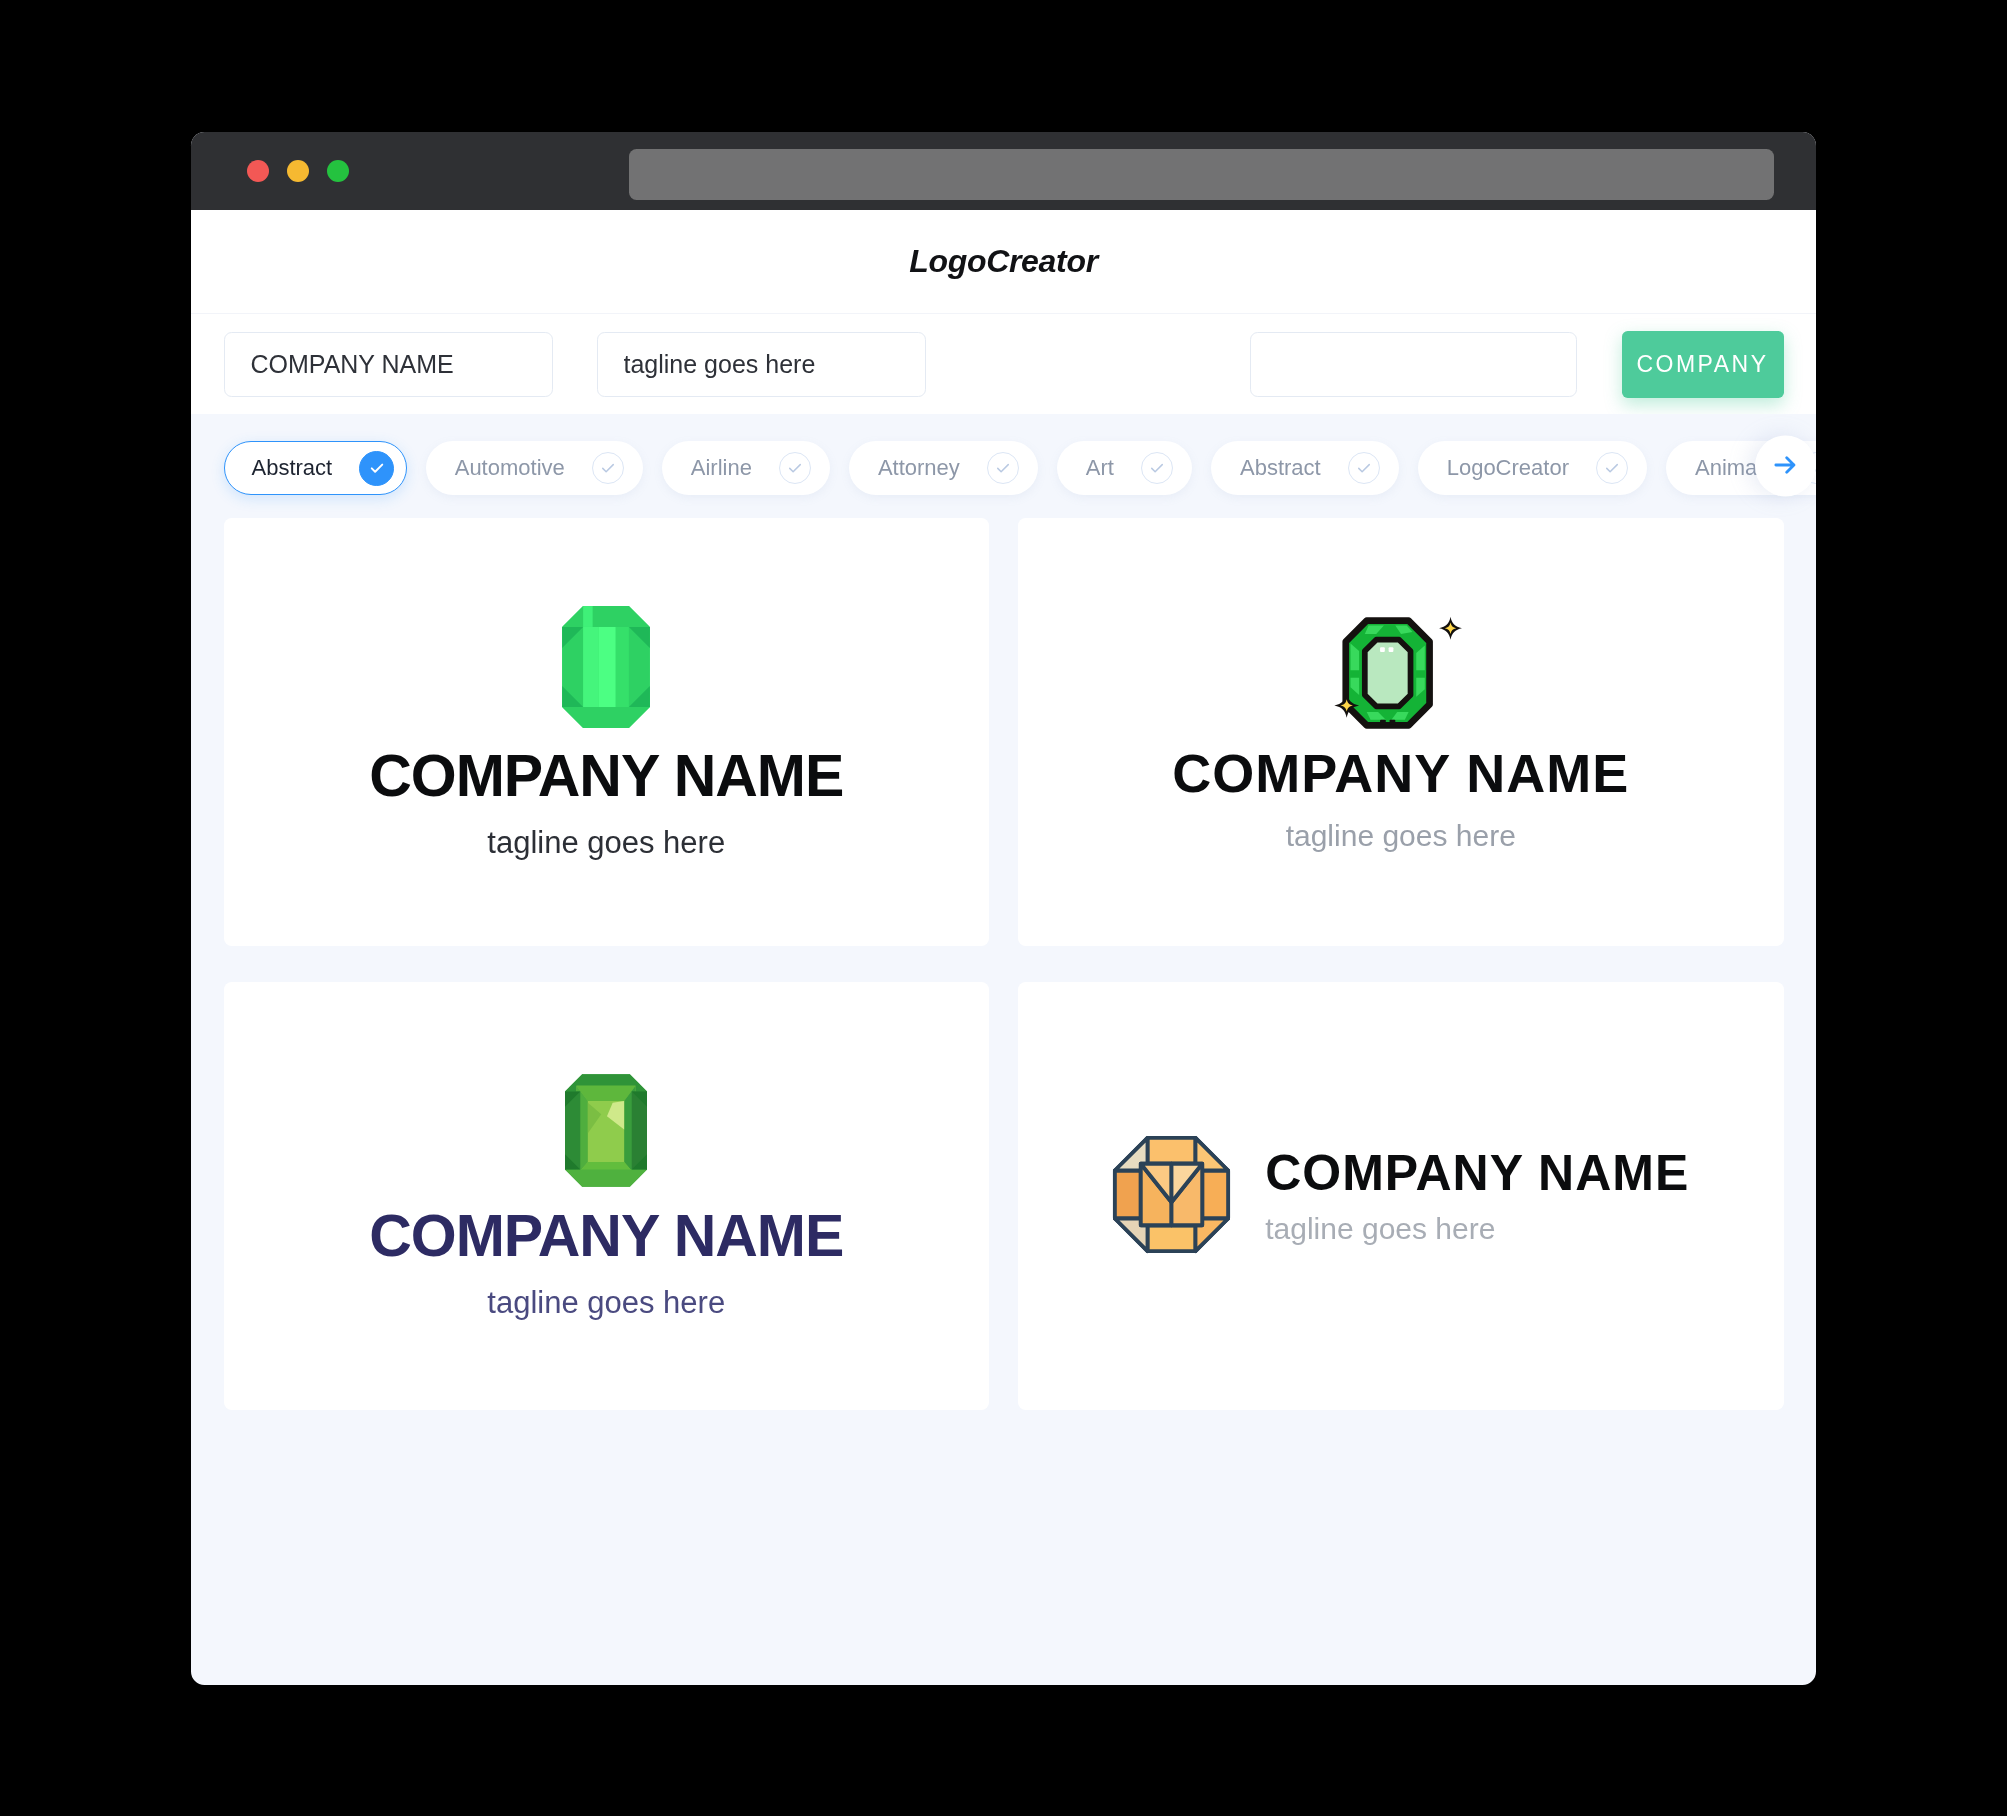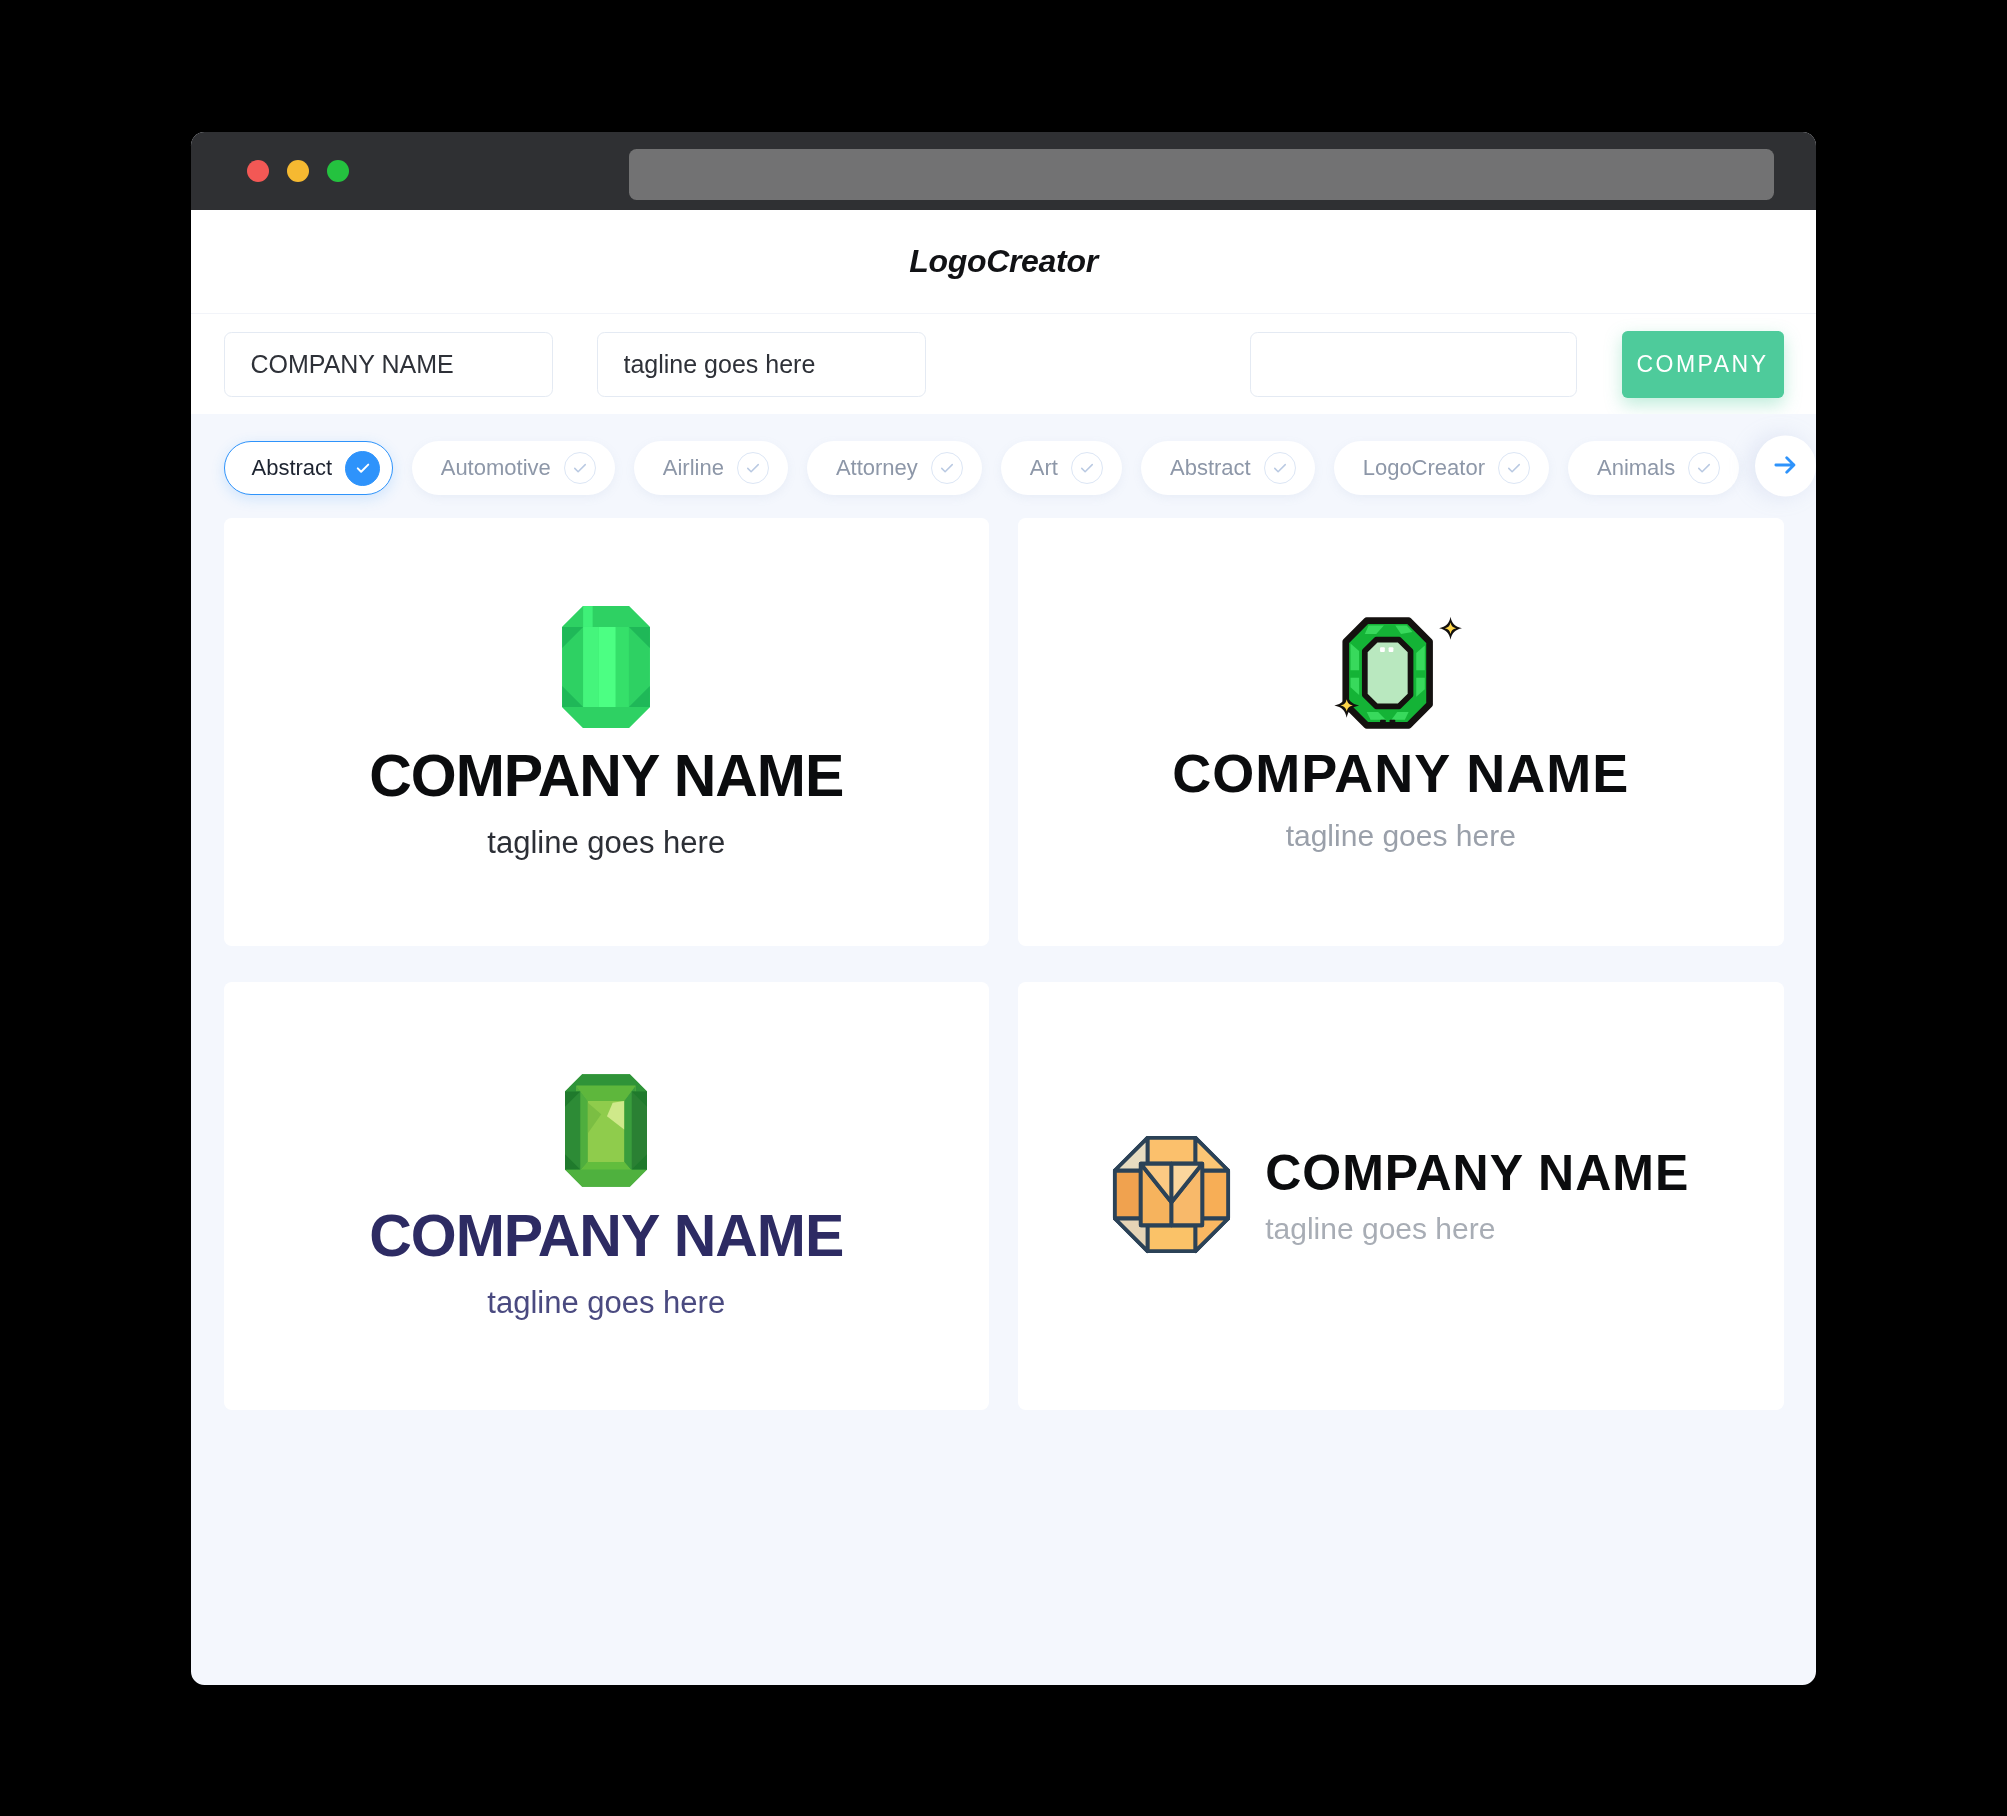--- a/index.html
+++ b/index.html
@@ -120,21 +120,21 @@
     align-items: center;
     gap: 19px;
     position: relative;
   }
   .chip {
     height: 54px;
     background: #ffffff;
     border-radius: 31px;
     display: flex;
     align-items: center;
-    gap: 13px;
+    gap: 27px;
     padding: 0 19px 0 29px;
     font-size: 22px;
     color: #8d97a8;
     white-space: nowrap;
     cursor: pointer;
     box-shadow: 0 2.9px 9.6px rgba(140,160,200,0.10);
     flex: none;
   }
   .chip .check {
     width: 32px; height: 32px;

